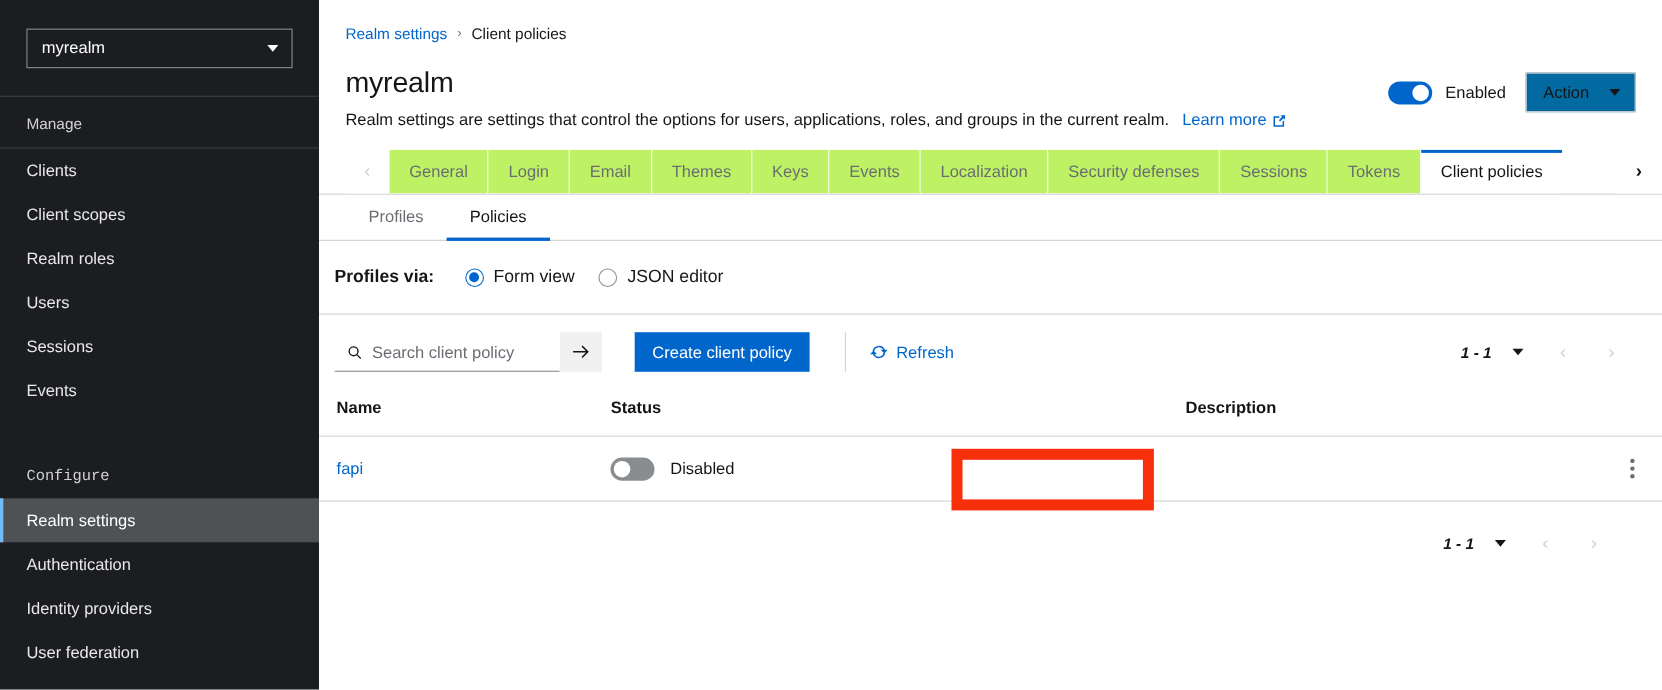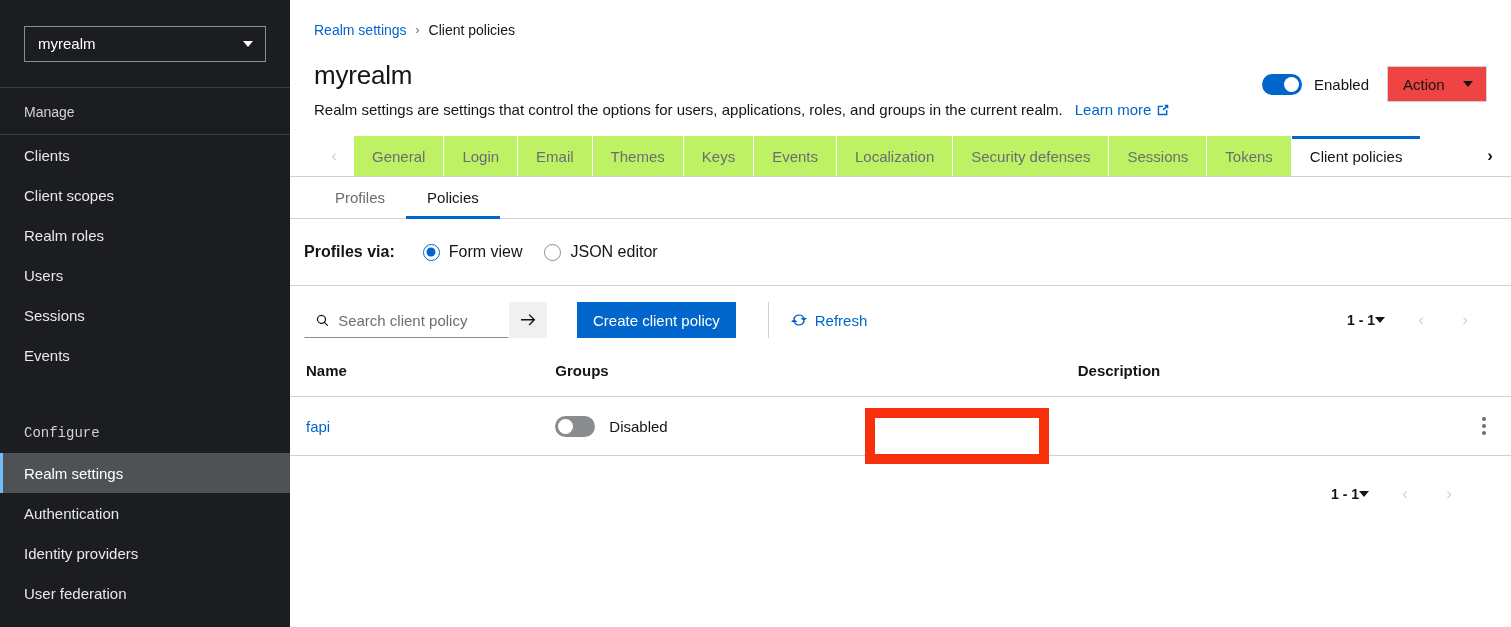--- a/index.html
+++ b/index.html
@@ -110,21 +110,21 @@
     width: 40px; height: 21px; border-radius: 11px;
     background: #06c; position: relative; cursor: pointer; flex: none;
   }
   .switch .knob {
     position: absolute; top: 3px; left: 22px;
     width: 15px; height: 15px; border-radius: 50%; background: #fff;
   }
   .switch-label { font-size: 15px; color: #151515; }
   .action-btn {
     min-width: 100px; height: 36px; border: 1px solid #d2d2d2;
-    background: #ef4444; display: flex; align-items: center;
+    background: #0369a1; display: flex; align-items: center;
     justify-content: space-between; gap: 16px;
     padding: 0 13px 0 15px; font-size: 15px; color: #151515;
     cursor: pointer;
   }
   .caret-dark {
     width: 0; height: 0;
     border-left: 5px solid transparent;
     border-right: 5px solid transparent;
     border-top: 6px solid #151515;
   }
@@ -239,22 +239,23 @@
   .refresh-btn {
     display: flex; align-items: center; gap: 8px;
     color: #06c; font-size: 15px; background: none; border: none;
     cursor: pointer; padding: 0;
     font-family: "Liberation Sans", sans-serif;
   }
   .toolbar-spacer { flex: 1; }
   .pagination { display: flex; align-items: center; gap: 0; }
   .pg-count {
     font-size: 14px; font-weight: 700; color: #151515;
-    display: flex; align-items: center; gap: 0; cursor: pointer;
+    display: flex; align-items: center; gap: 19px; cursor: pointer;
     padding-right: 14px;
+    font-style: italic;
   }
   .pg-caret {
     width: 0; height: 0;
     border-left: 5px solid transparent;
     border-right: 5px solid transparent;
     border-top: 6px solid #151515;
   }
   .pg-btn {
     width: 44px; height: 36px; background: none; border: none;
     color: #d2d2d2; font-size: 17px; cursor: pointer;
@@ -503,21 +504,21 @@
         </div>
         <button class="pg-btn">‹</button>
         <button class="pg-btn">›</button>
       </div>
     </div>
 
     <table class="data-table">
       <thead>
         <tr>
           <th class="col-name">Name</th>
-          <th class="col-status">Groups</th>
+          <th class="col-status">Status</th>
           <th class="col-desc">Description</th>
           <th class="col-kebab"></th>
         </tr>
       </thead>
       <tbody>
         <tr>
           <td class="col-name">
             <span class="row-link">fapi</span>
           </td>
           <td class="col-status">

